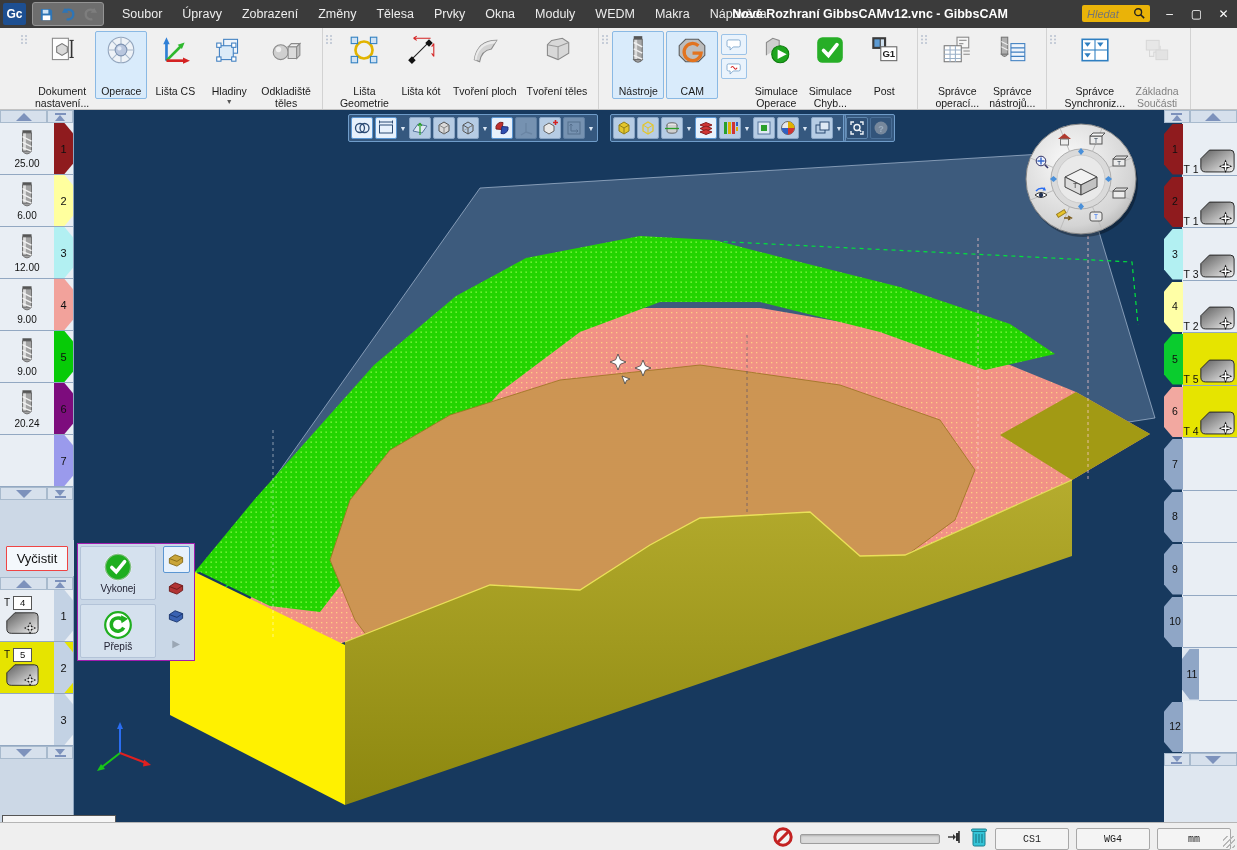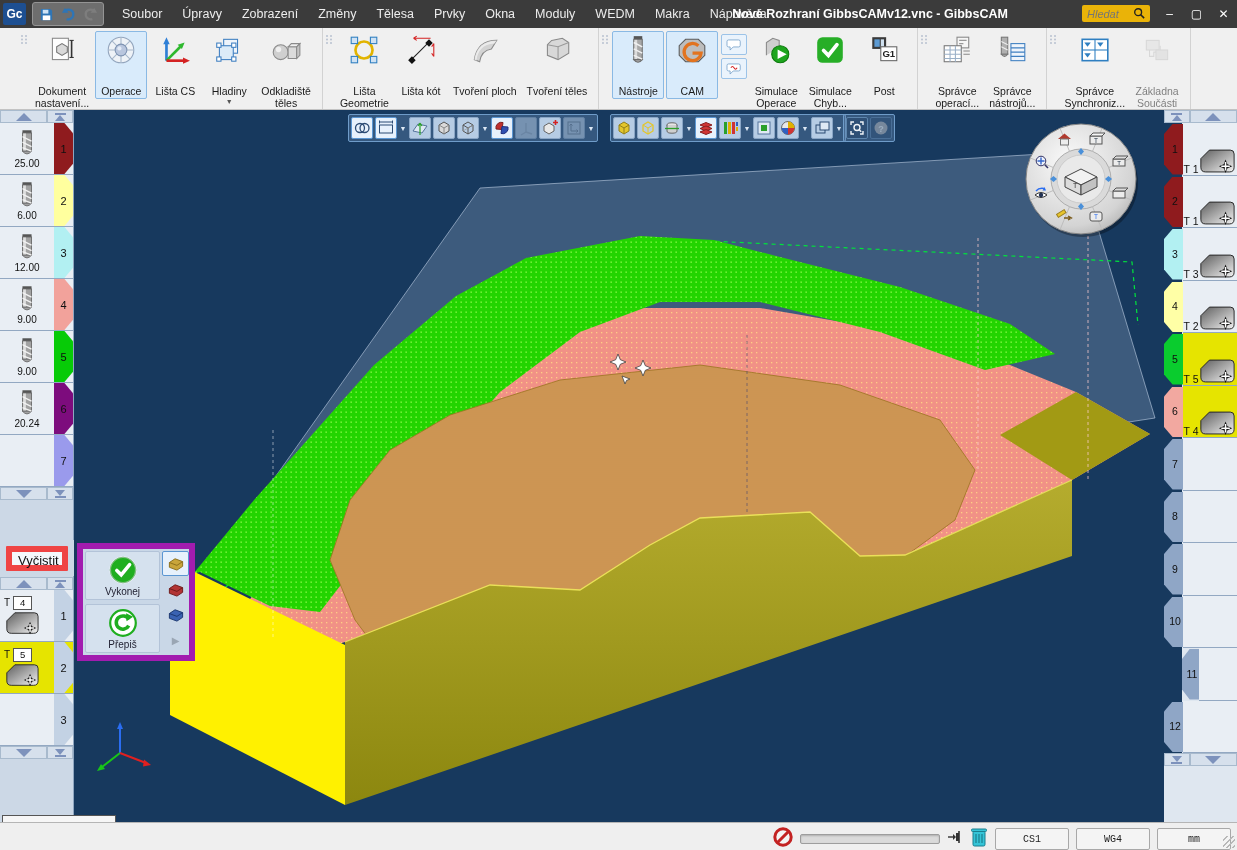--- a/index.html
+++ b/index.html
@@ -80,23 +80,23 @@
   .op-tab{width:19px;margin:1px 0;display:flex;align-items:center;justify-content:center;font-size:10.5px;color:#101010;
           clip-path:polygon(45% 0,100% 0,100% 100%,45% 100%,0 80%,0 20%);word-break:break-all;text-align:center;line-height:1.05;padding-left:3px;box-sizing:border-box}
   .op-body{flex:1;background:#e9eef4;border-bottom:1px solid #93a8c2;display:flex;flex-direction:row;align-items:flex-end;justify-content:center;box-sizing:border-box}
   .op-tile.selected .op-body{background:#e6e400}
   .op-tool{font-size:10.5px;color:#111;height:12px}
   .op-icon{width:38px;height:27px}
   .op-icon svg{width:100%;height:100%}
   .sb-bottom{position:absolute;left:0;bottom:0;width:100%;background:#dfe7f0;border-top:1px solid #a8bacd}
   
   .clear-wrap{position:absolute;left:0;top:430px;width:74px;height:36px;background:#ccd8e6;display:flex;align-items:center;justify-content:center}
-  .clear-btn{width:62px;height:25px;background:#f4f8fc;border:6px solid #ef4444;font-size:13px;color:#111;font-family:inherit;border-radius:1px}
+  .clear-btn{width:62px;height:25px;background:#f4f8fc;border:1px solid #ef4444;font-size:13px;color:#111;font-family:inherit;border-radius:1px}
   
-  .exec{position:absolute;left:77px;top:433px;width:118px;height:118px;background:#c9d7e7;border:6px solid #a21caf;display:flex;box-sizing:border-box}
+  .exec{position:absolute;left:77px;top:433px;width:118px;height:118px;background:#c9d7e7;border:1px solid #a21caf;display:flex;box-sizing:border-box}
   .exec-col{width:80px;display:flex;flex-direction:column}
   .exec-btn{flex:1;margin:2px;background:#d5e1ee;border:1px solid #b3c3d8;display:flex;flex-direction:column;align-items:center;justify-content:center;border-radius:2px}
   .exec-btn svg{width:30px;height:30px}
   .exec-label{font-size:10px;color:#223;margin-top:1px}
   .exec-side{flex:1;display:flex;flex-direction:column;align-items:center;padding:2px 0;gap:1px}
   .side-btn{width:25px;height:25px;display:flex;align-items:center;justify-content:center;border:1px solid transparent;border-radius:2px}
   .side-btn svg{width:20px;height:17px}
   .side-btn.selected{border-color:#5b96d2;background:#e7f1fc}
   .gray-arrow{color:#9aa6b4;font-size:10px}
   

